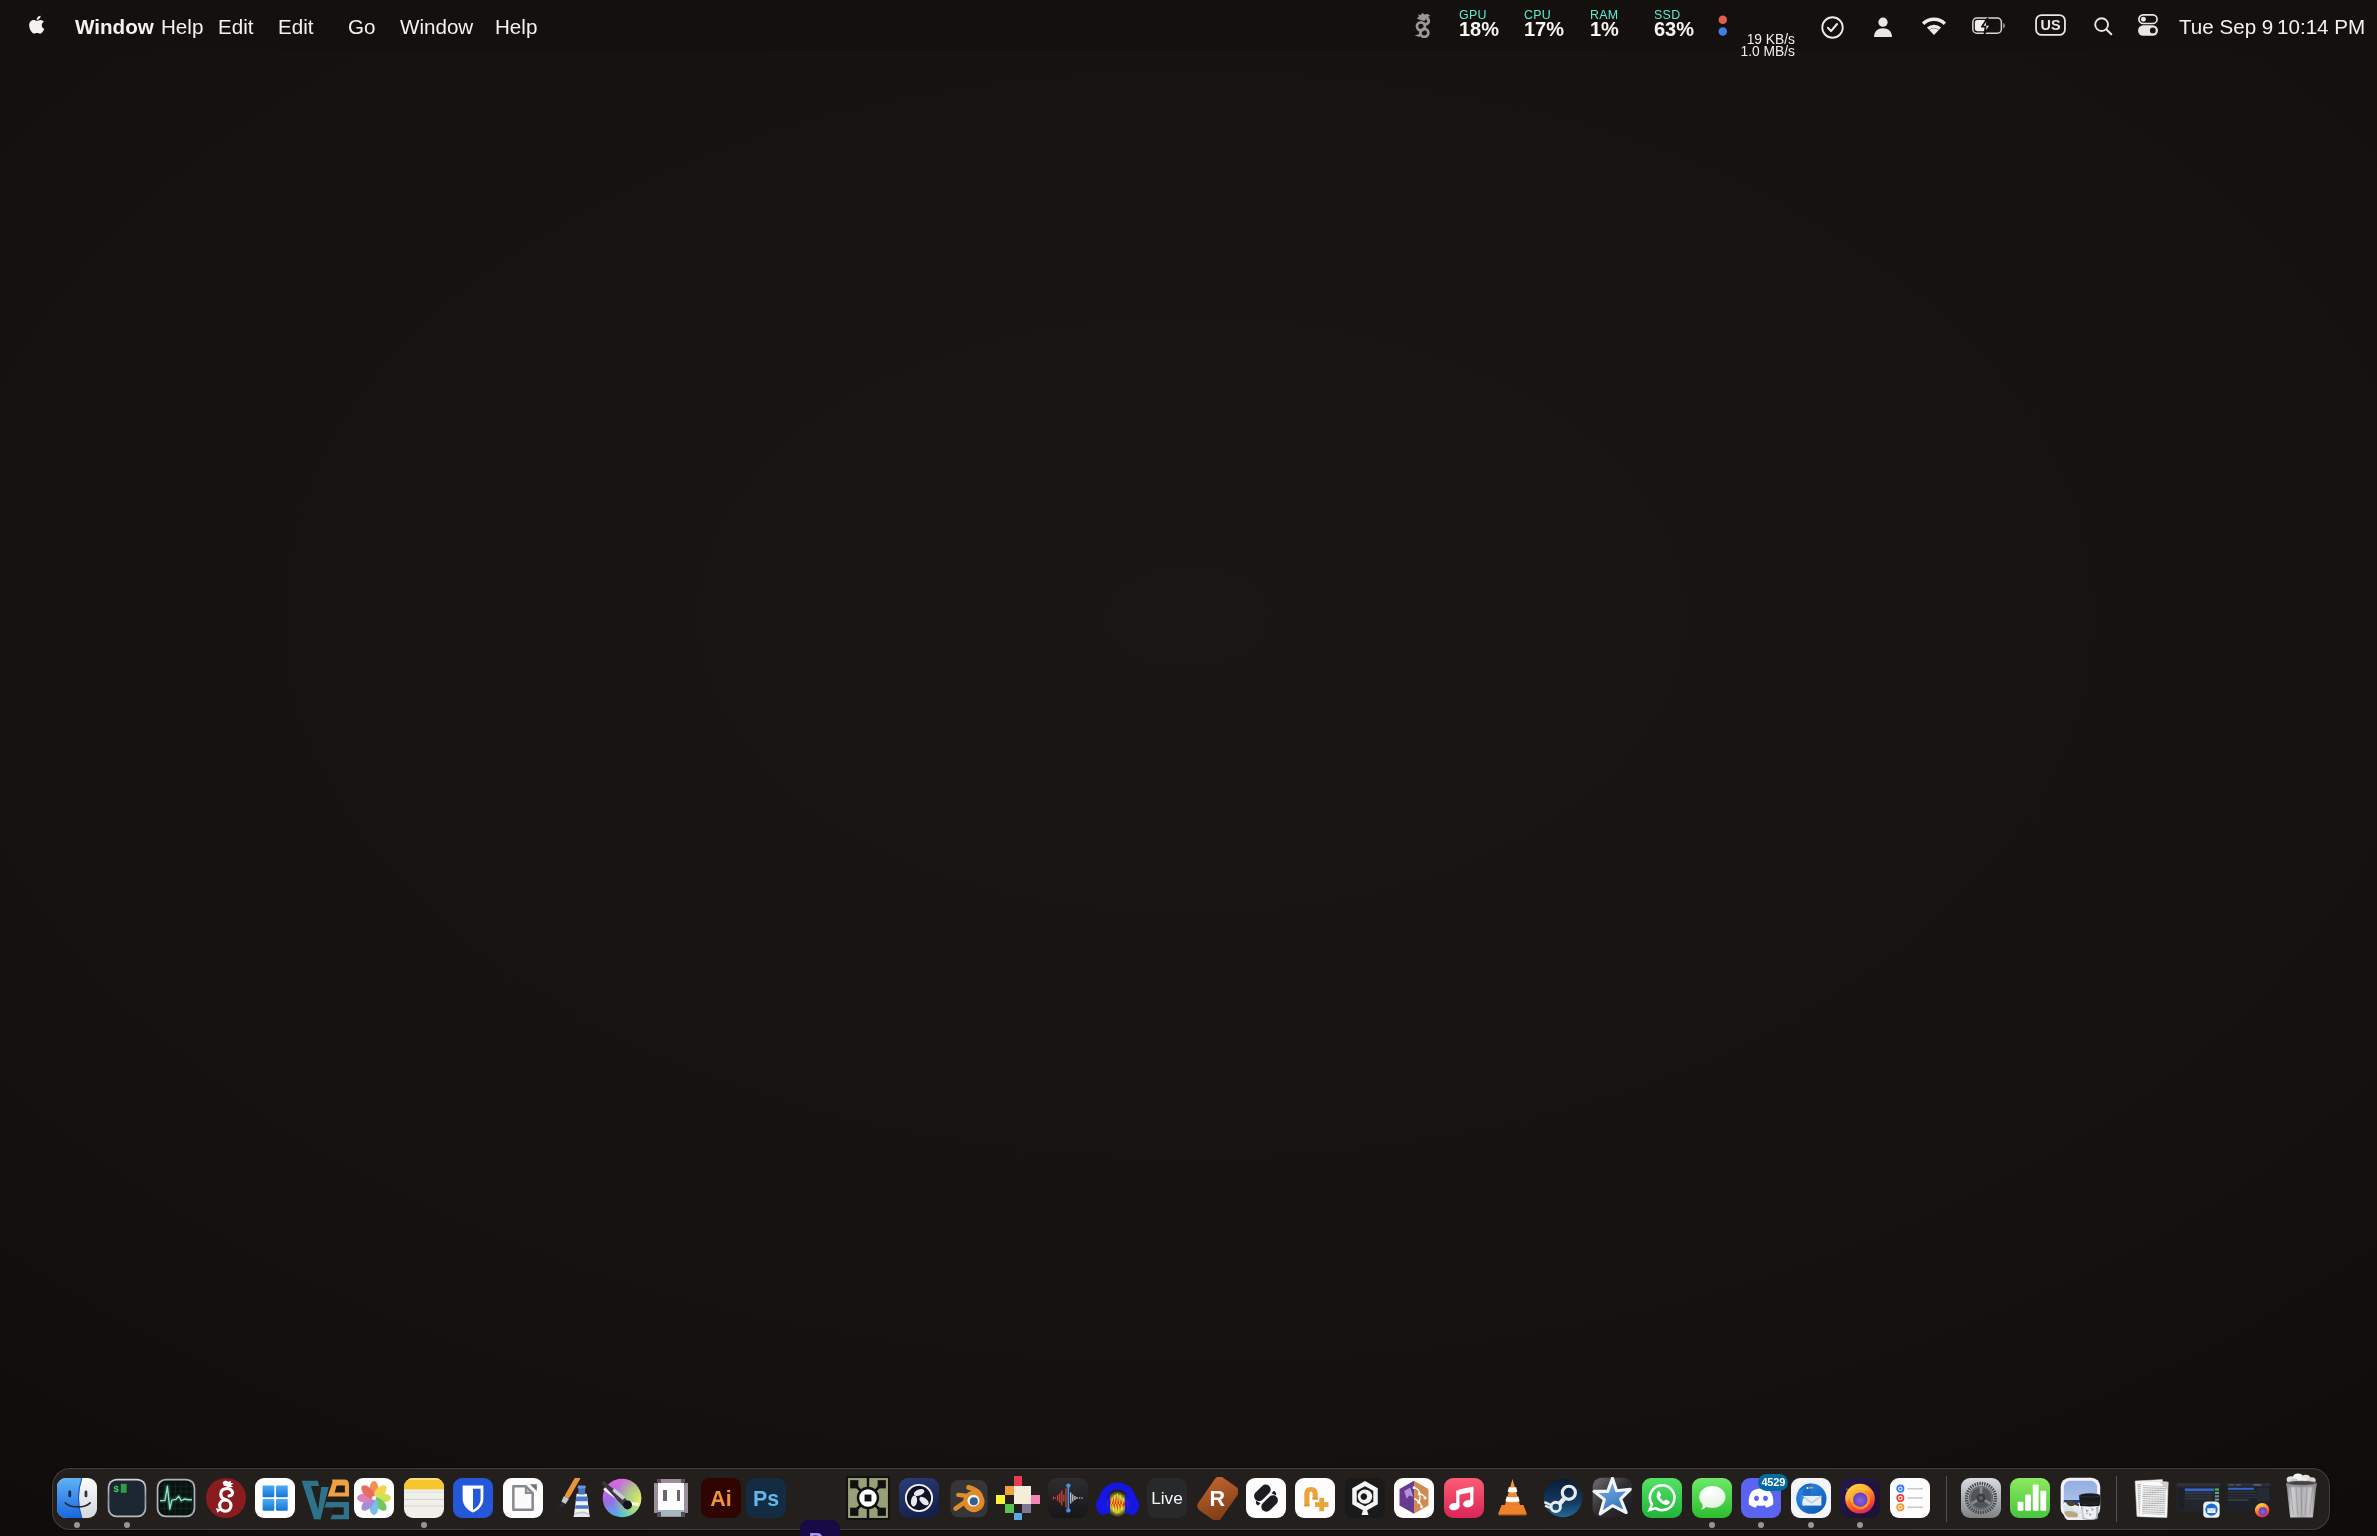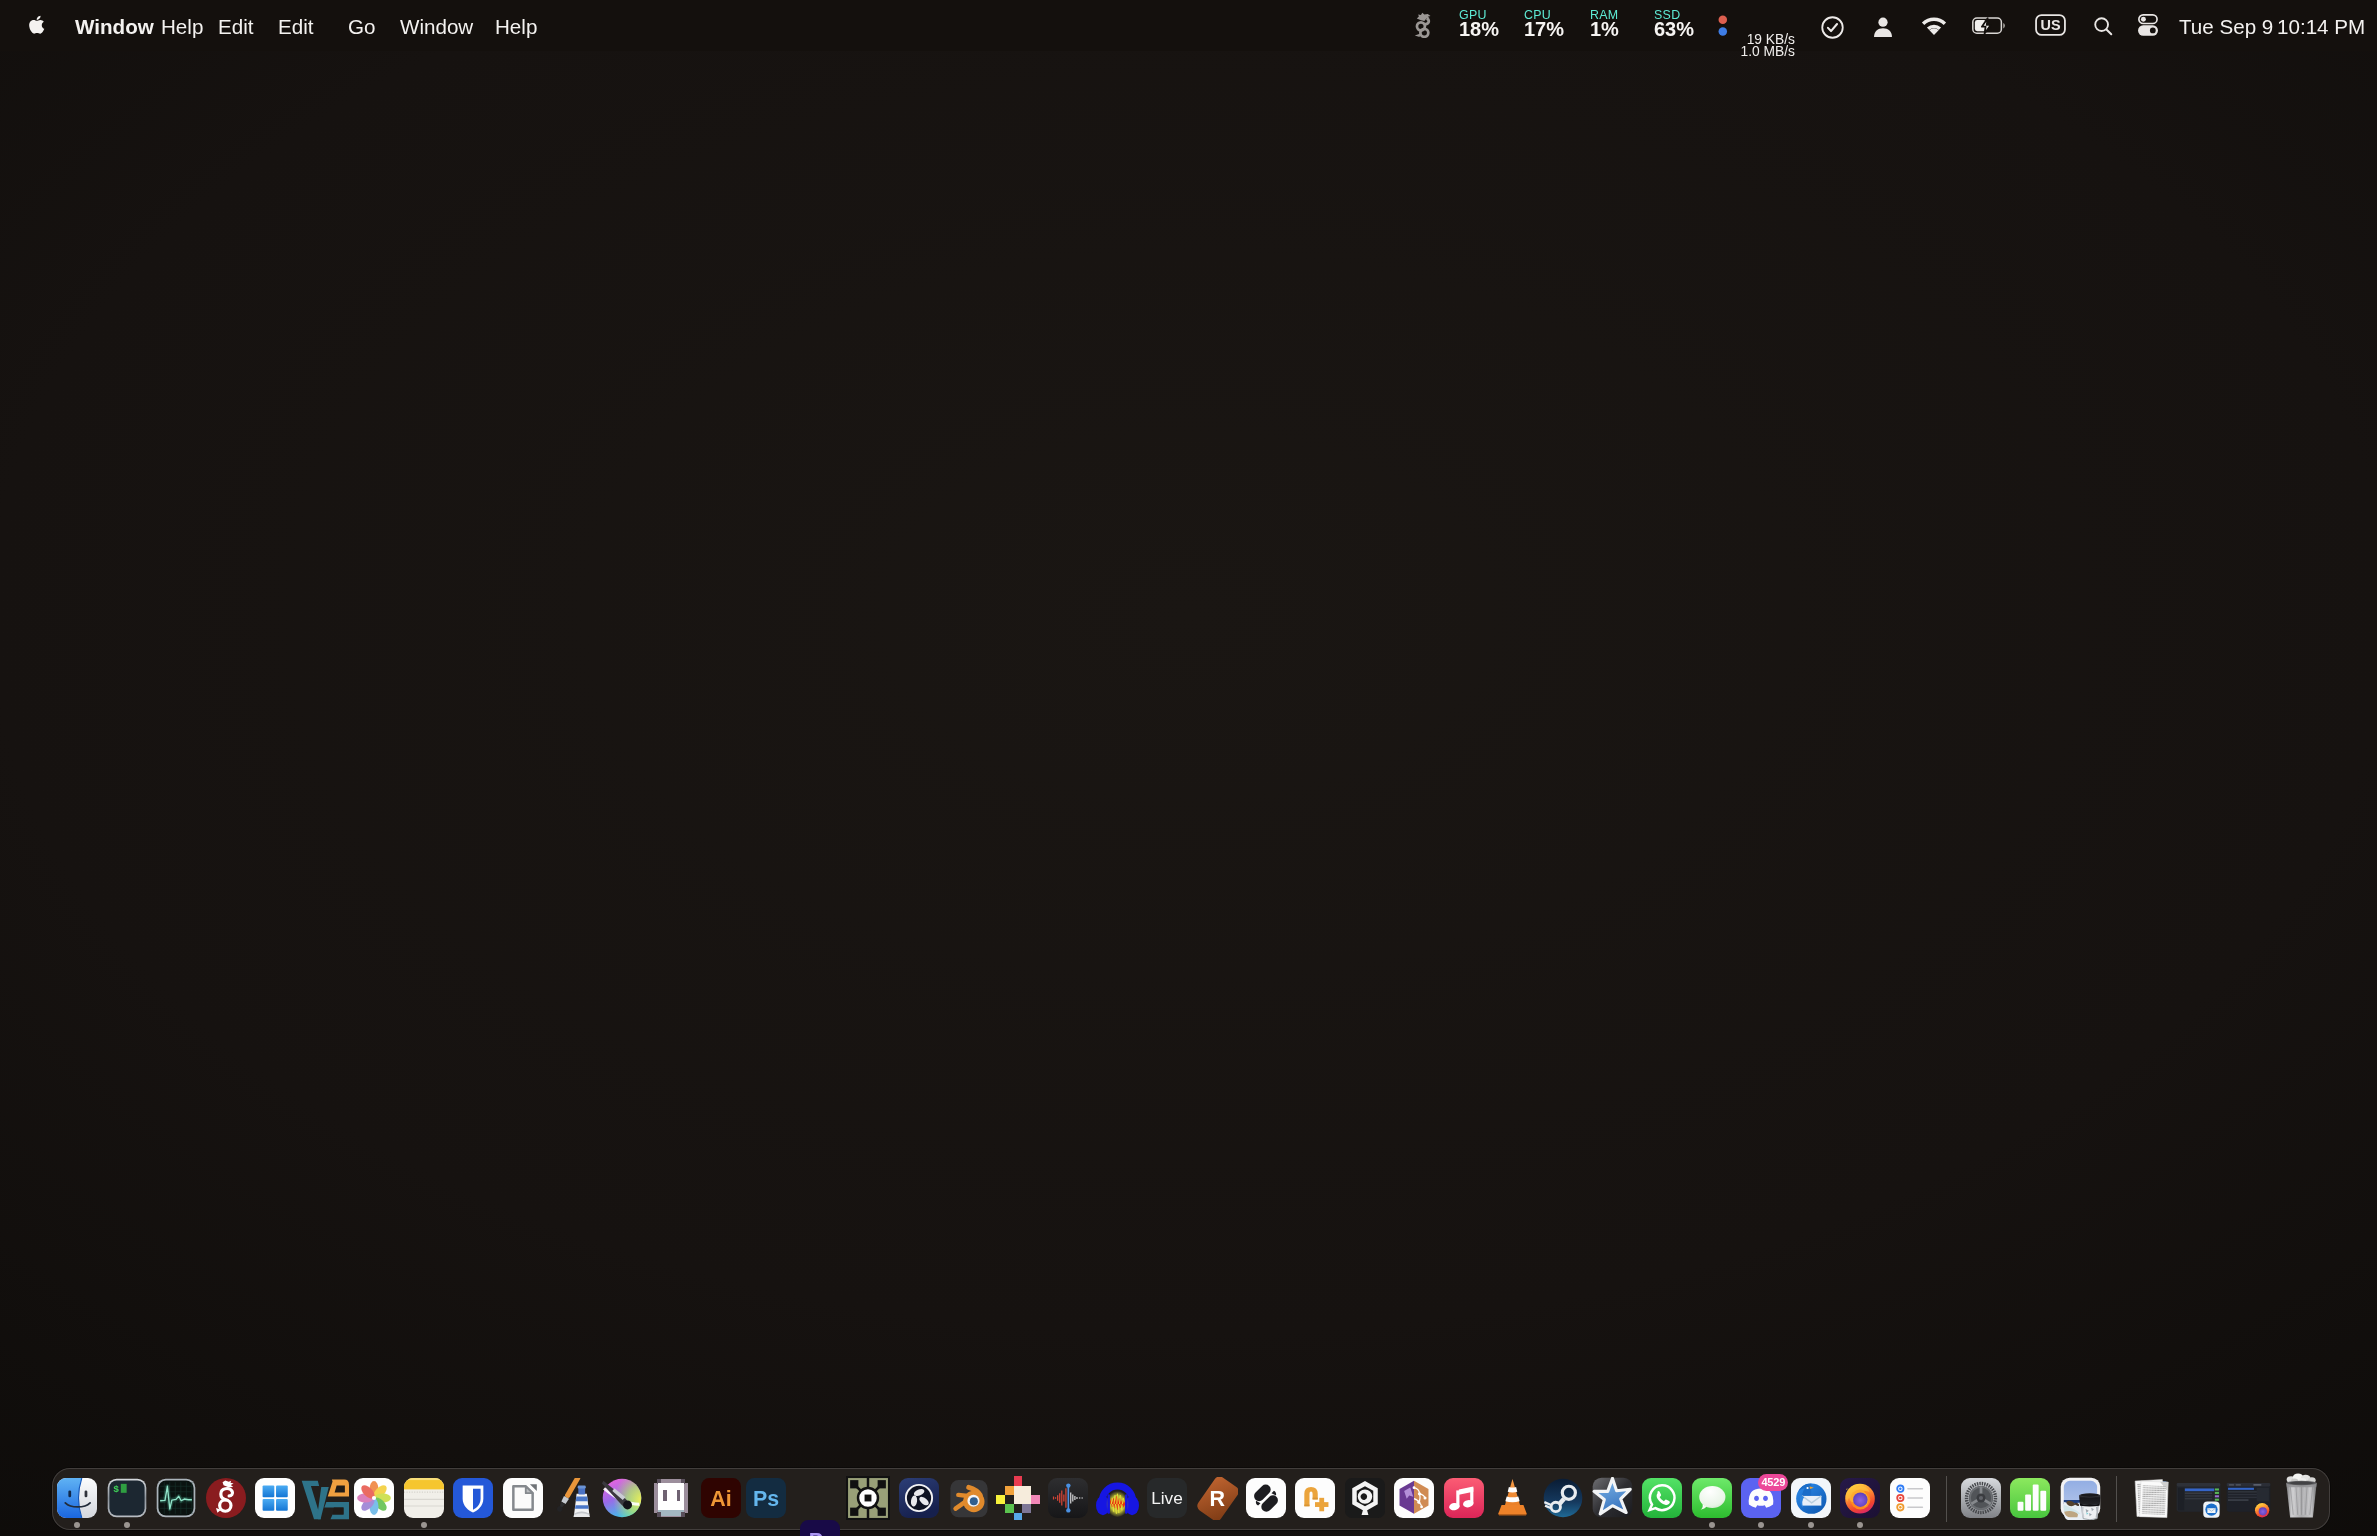--- a/index.html
+++ b/index.html
@@ -906,21 +906,21 @@
 <path d="M16 22 L19 62 M24 22 L25.5 62 M32 22 L30.5 62 M40 22 L36.5 62"></path>
 </g>
 </svg>
     </div>
 
 </div>
 
 <div class="dsep" style="left:1946px;"></div>
 <div class="dsep" style="left:2116px;"></div>
 
-<div style="position:absolute; left:1758px; top:1474px; height:17px; padding:0 3.4px; border-radius:8.6px; background:#ec4899; color:#fff; font-size:11px; font-weight:700; line-height:17px; text-align:center; letter-spacing:-0.2px;">4529</div>
+<div style="position:absolute; left:1758px; top:1474px; height:17px; padding:0 3.4px; border-radius:8.6px; background:#0369a1; color:#fff; font-size:11px; font-weight:700; line-height:17px; text-align:center; letter-spacing:-0.2px;">4529</div>
 
 <div class="rdot" style="left:74px;"></div>
 <div class="rdot" style="left:124px;"></div>
 <div class="rdot" style="left:421px;"></div>
 <div class="rdot" style="left:1709px;"></div>
 <div class="rdot" style="left:1758px;"></div>
 <div class="rdot" style="left:1808px;"></div>
 <div class="rdot" style="left:1857px;"></div>
 
 

